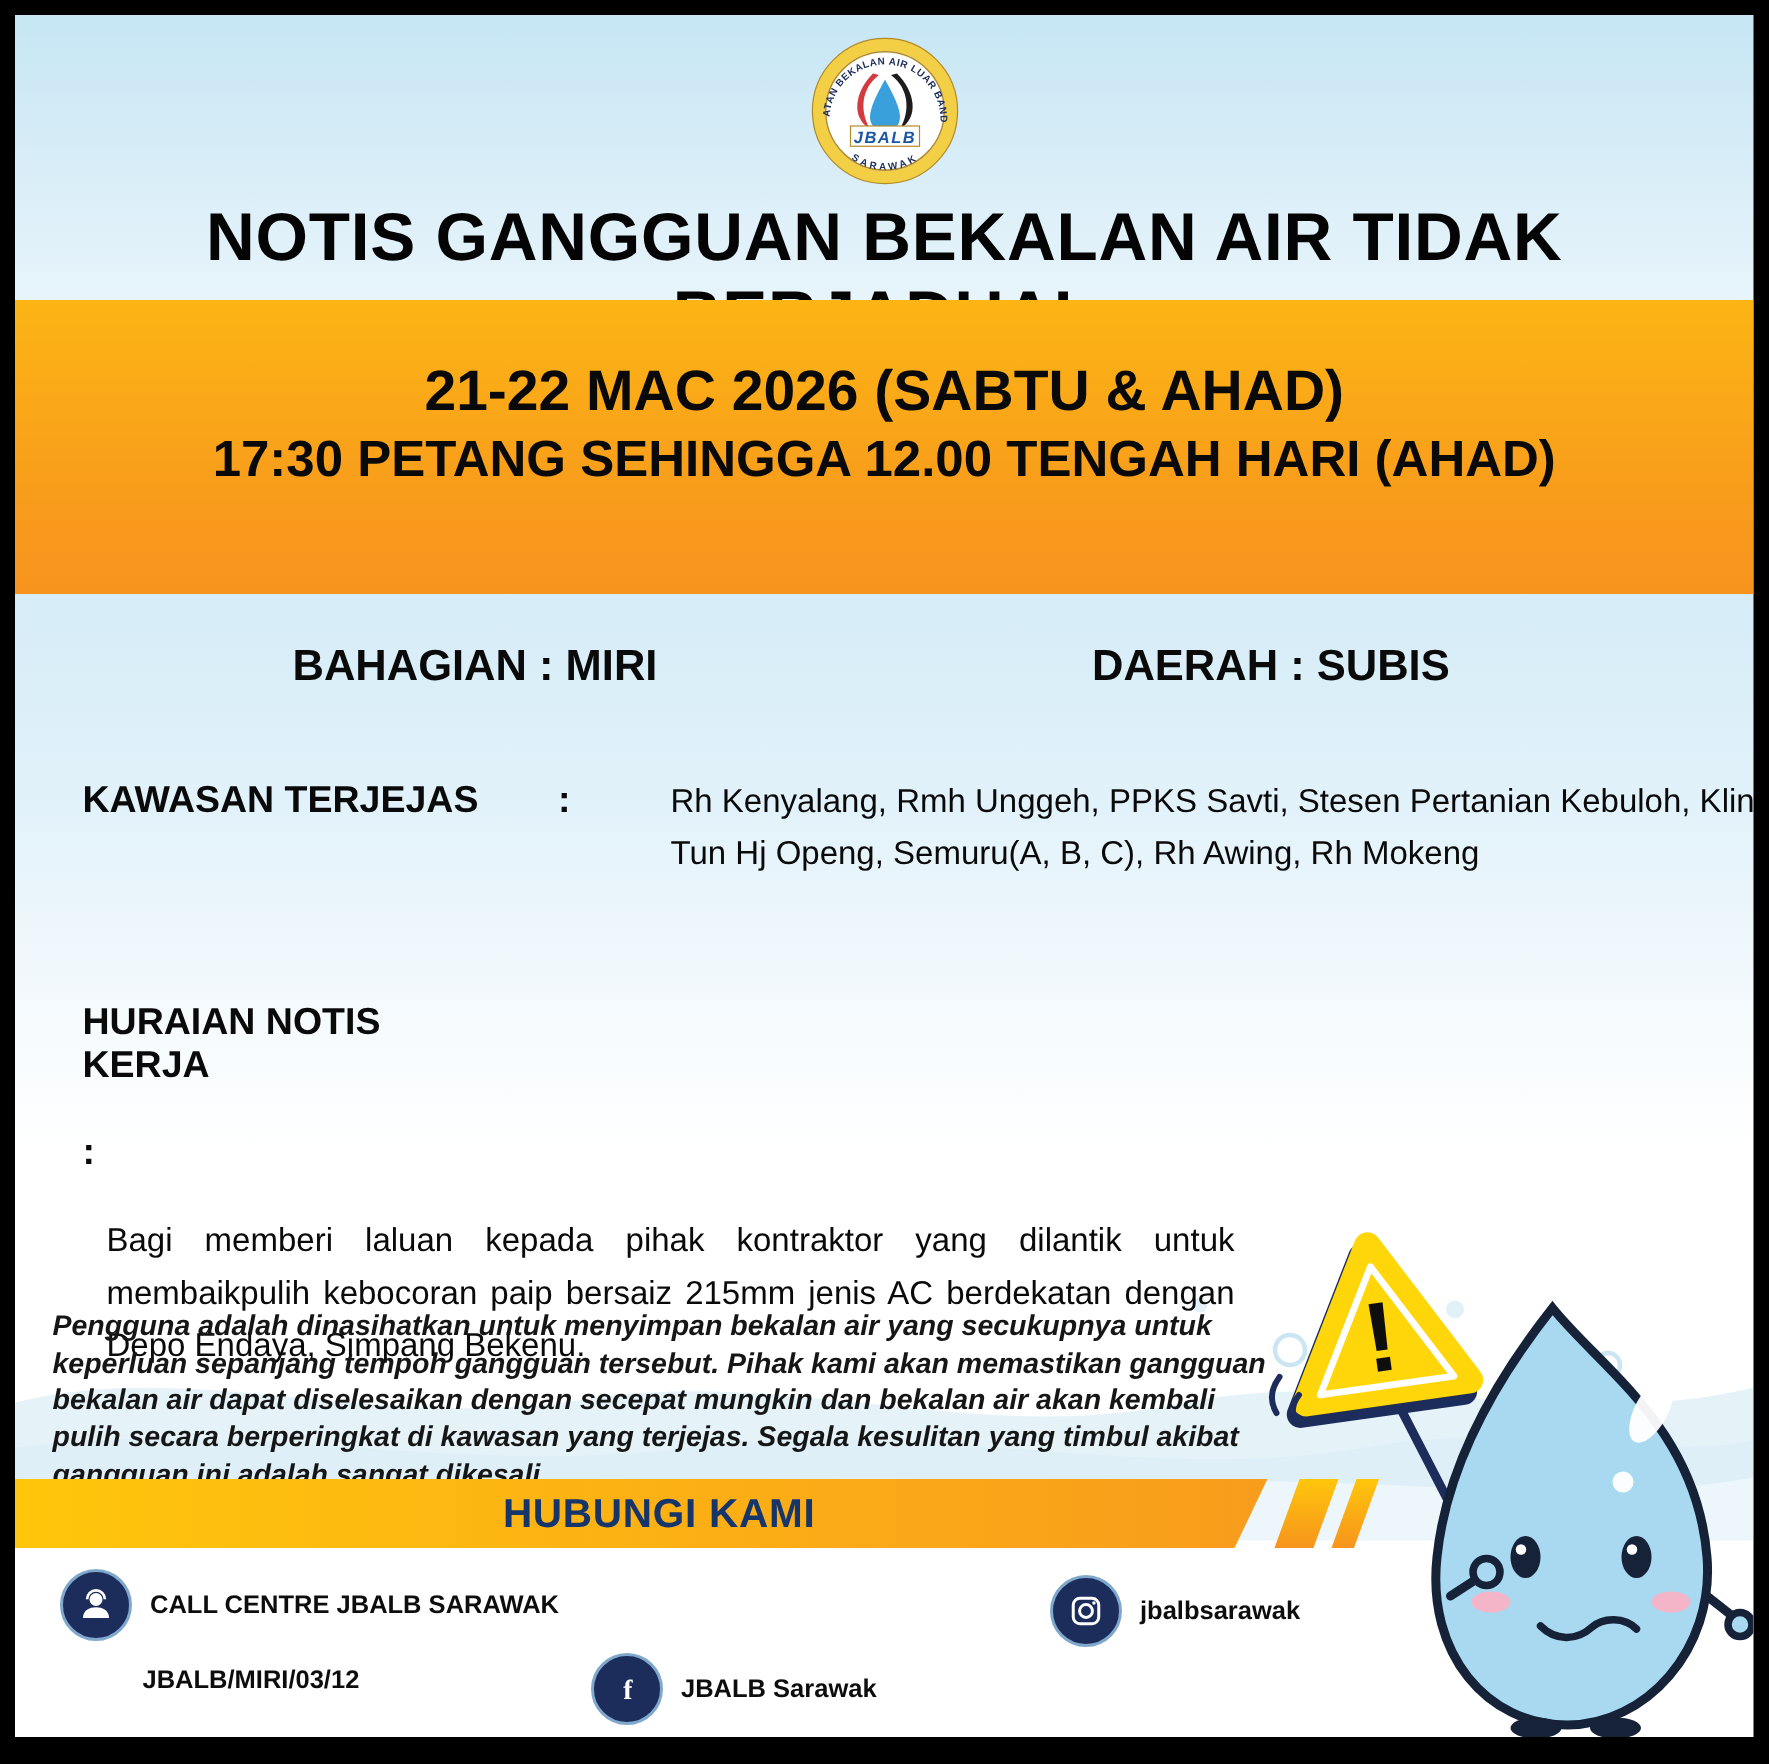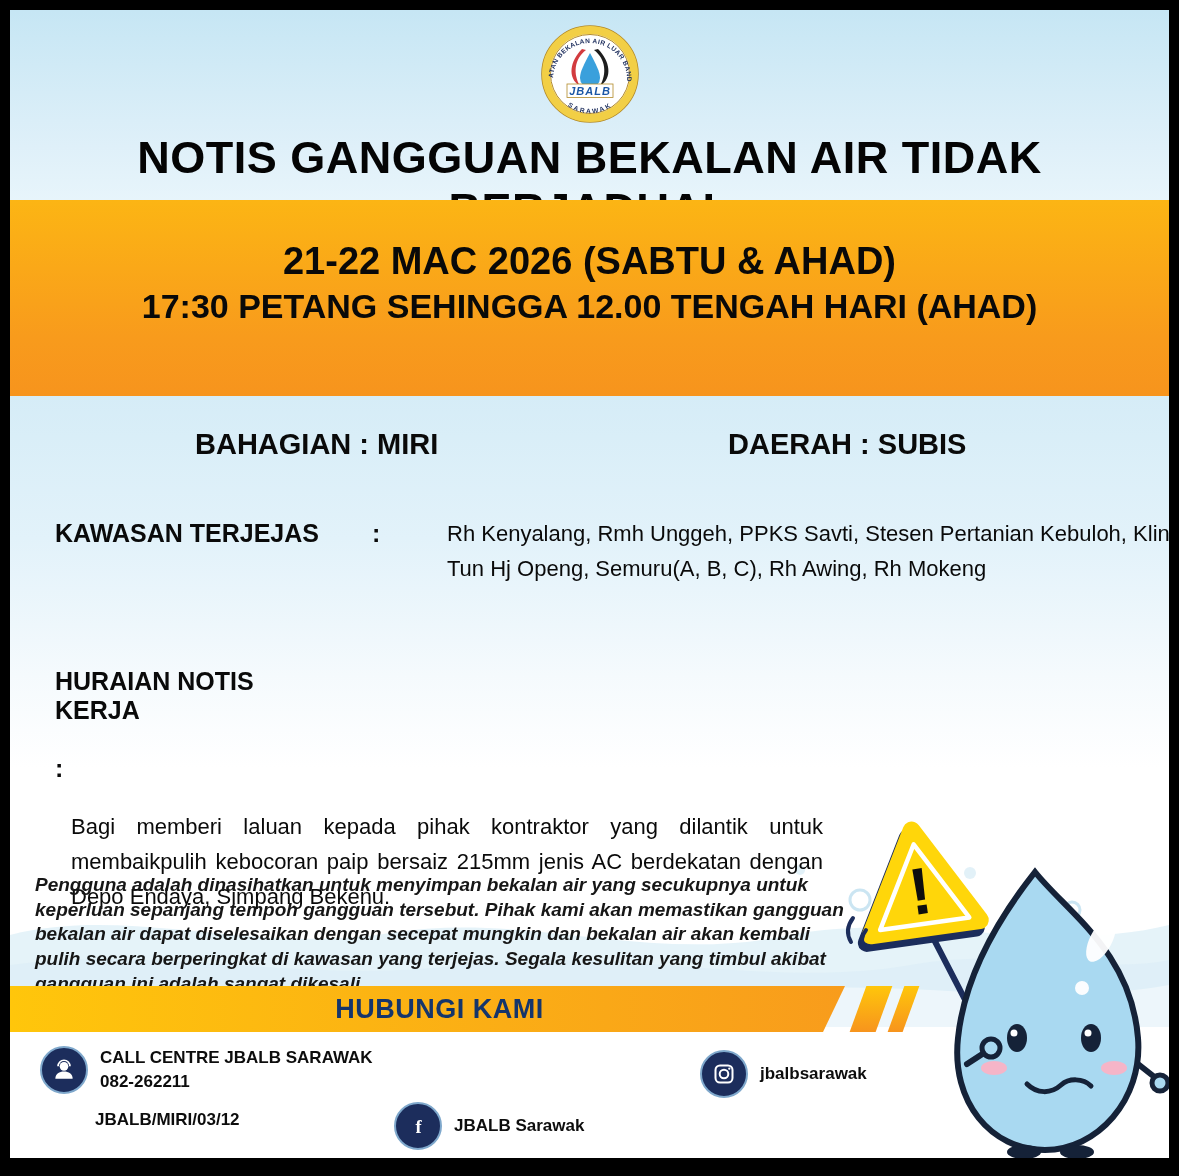--- a/index.html
+++ b/index.html
@@ -132,21 +132,20 @@
     <div class="contact-item c-call">
       <div class="cicon">
         <svg width="26" height="26" viewBox="0 0 24 24">
           <circle cx="12" cy="8.6" r="4" fill="#fff"></circle>
           <path d="M4 20 C 4 15.4 7.8 13.4 12 13.4 C 16.2 13.4 20 15.4 20 20 Z" fill="#fff"></path>
           <path d="M6.5 8.5 A 5.5 5.5 0 0 1 17.5 8.5" fill="none" stroke="#fff" stroke-width="1.6"></path>
         </svg>
       </div>
       <div class="c-label">
         <div>CALL CENTRE JBALB SARAWAK</div>
-        <div>082-262211</div>
       </div>
     </div>
 
     <div class="ref">JBALB/MIRI/03/12</div>
 
 
     <div class="contact-item c-ig">
       <div class="cicon">
         <svg width="24" height="24" viewBox="0 0 24 24" fill="none" stroke="#fff" stroke-width="2">
           <rect x="3.5" y="3.5" width="17" height="17" rx="4.5"></rect>

